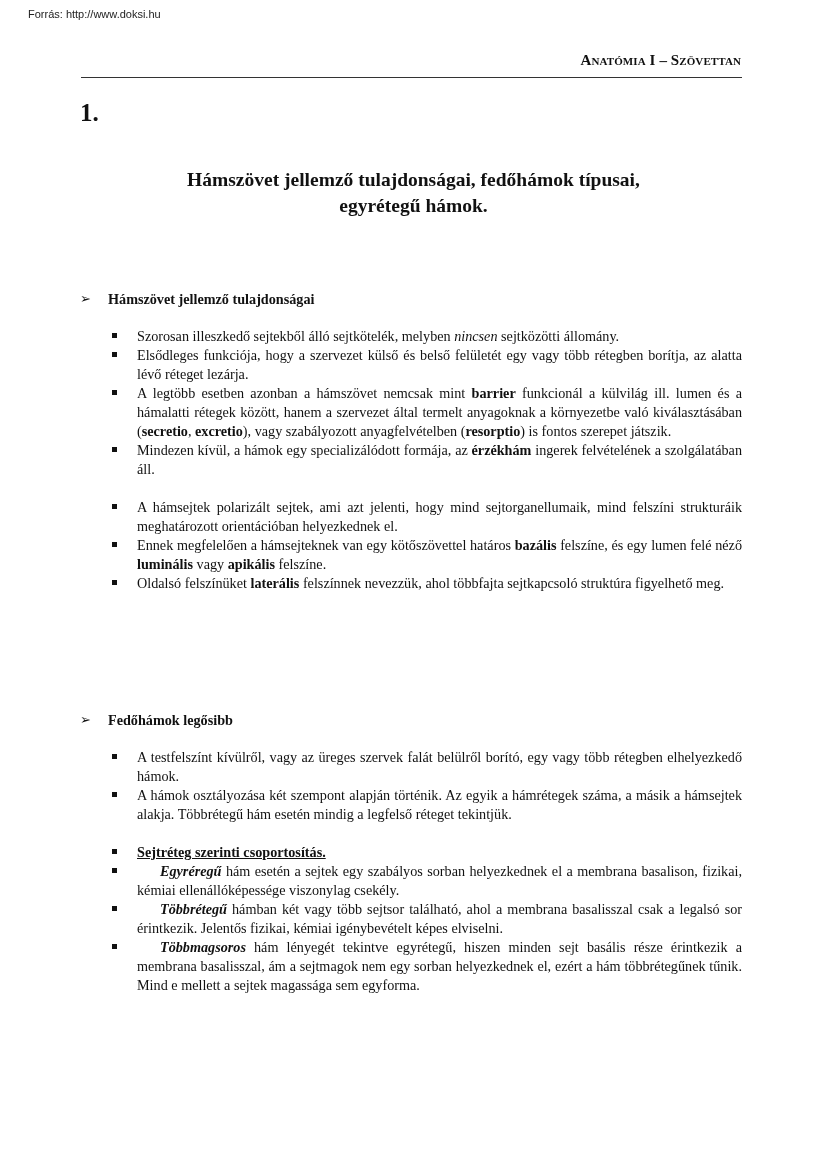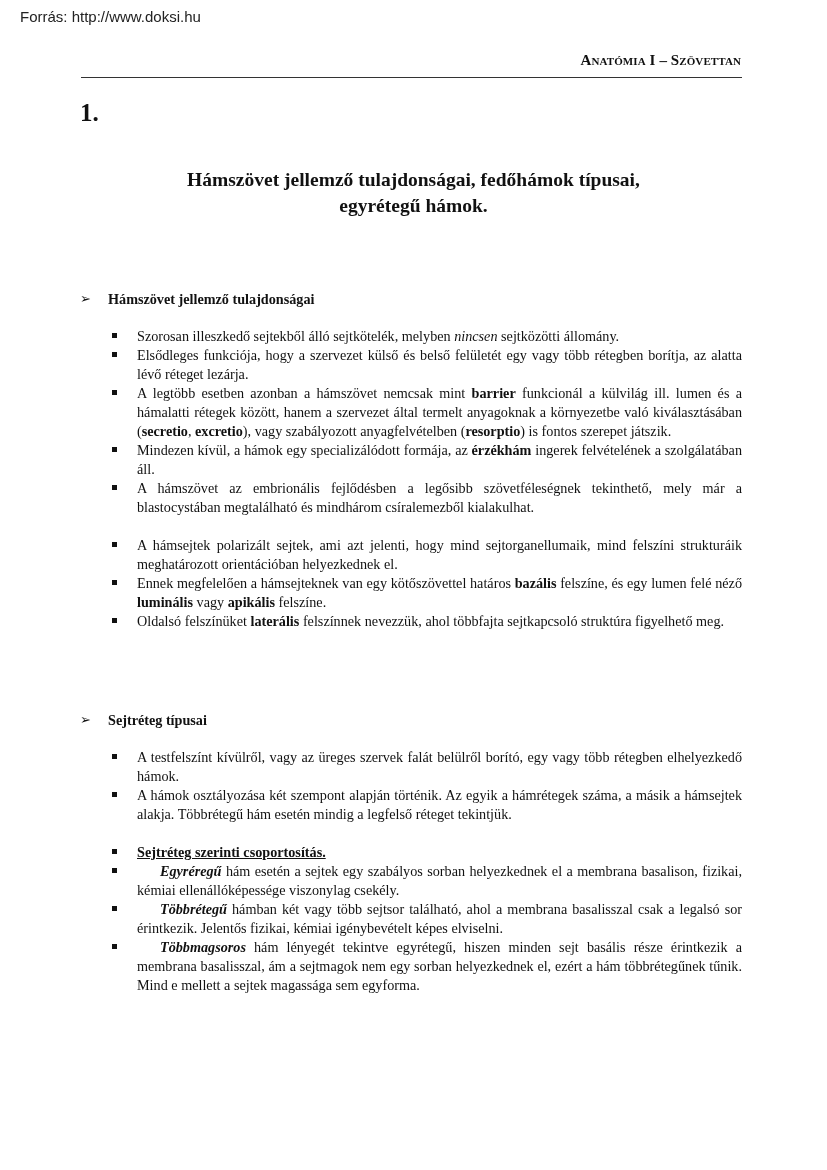--- a/index.html
+++ b/index.html
@@ -1,17 +1,17 @@
 <!DOCTYPE html>
 <html><head>
 <meta charset="utf-8">
 <style>
   html, body { margin: 0; padding: 0; background: #ffffff; }
   body { width: 827px; height: 1170px; position: relative; overflow: hidden; font-family: "Liberation Serif", serif; color: #111; }
-  .source { position: absolute; left: 8px; top: 8px; font-family: "Liberation Sans", sans-serif; font-size: 15px; color: #222; padding-left: 12px; }
+  .source { position: absolute; left: 16px; top: 8px; font-family: "Liberation Sans", sans-serif; font-size: 11px; color: #222; padding-left: 12px; }
   .running-head { position: absolute; right: 86px; top: 52px; font-size: 15px; font-weight: bold; letter-spacing: 0.1px; font-variant: small-caps; }
   .rule { position: absolute; left: 81px; right: 85px; top: 77px; border-top: 1px solid #333; }
   .chapter-num { position: absolute; left: 80px; top: 99px; font-size: 25px; font-weight: bold; }
   .doc-title { position: absolute; left: 100px; right: 100px; top: 167px; text-align: center; font-size: 19.5px; font-weight: bold; line-height: 26px; }
   .section { position: absolute; left: 80px; right: 85px; }
   .section-heading { display: flex; align-items: center; font-size: 14.2px; font-weight: bold; height: 18px; }
   .arrow { width: 28px; font-size: 13px; font-weight: normal; }
   ul.bullets { list-style: none; margin: 0; padding: 0 0 0 57px; }
   ul.bullets li { position: relative; font-size: 14.2px; line-height: 19px; text-align: justify; }
   ul.bullets li .sq { position: absolute; left: -25px; top: 6px; width: 5px; height: 5px; background: #111; }
@@ -38,35 +38,34 @@
     <span class="arrow">➢</span>
     <span>Hámszövet jellemző tulajdonságai</span>
   </div>
   <div class="gap"></div>
   <div class="groups">
       <ul class="bullets">
         <li><span class="sq"></span><span>Szorosan illeszkedő sejtekből álló sejtkötelék, melyben </span><span class="i">nincsen</span><span> sejtközötti állomány.</span></li>
         <li><span class="sq"></span><span>Elsődleges funkciója, hogy a szervezet külső és belső felületét egy vagy több rétegben borítja, az alatta lévő réteget lezárja.</span></li>
         <li><span class="sq"></span><span>A legtöbb esetben azonban a hámszövet nemcsak mint </span><span class="b">barrier</span><span> funkcionál a külvilág ill. lumen és a hámalatti rétegek között, hanem a szervezet által termelt anyagoknak a környezetbe való kiválasztásában (</span><span class="b">secretio</span><span>, </span><span class="b">excretio</span><span>), vagy szabályozott anyagfelvételben (</span><span class="b">resorptio</span><span>) is fontos szerepet játszik.</span></li>
         <li><span class="sq"></span><span>Mindezen kívül, a hámok egy specializálódott formája, az </span><span class="b">érzékhám</span><span> ingerek felvételének a szolgálatában áll.</span></li>
-        <li><span class="sq"></span><span>A hámszövet az embrionális fejlődésben a legősibb szövetféleségnek tekinthető, mely már a blastocystában megtalálható és mindhárom csíralemezből kialakulhat.</span></li>
       </ul>
       <div class="gap"></div>
       <ul class="bullets">
         <li><span class="sq"></span><span>A hámsejtek polarizált sejtek, ami azt jelenti, hogy mind sejtorganellumaik, mind felszíni strukturáik meghatározott orientációban helyezkednek el.</span></li>
         <li><span class="sq"></span><span>Ennek megfelelően a hámsejteknek van egy kötőszövettel határos </span><span class="b">bazális</span><span> felszíne, és egy lumen felé néző </span><span class="b">luminális</span><span> vagy </span><span class="b">apikális</span><span> felszíne.</span></li>
         <li><span class="sq"></span><span>Oldalsó felszínüket </span><span class="b">laterális</span><span> felszínnek nevezzük, ahol többfajta sejtkapcsoló struktúra figyelhető meg.</span></li>
       </ul>
     </div>
 </div>
 
 <div class="section" id="sec1" style="top:711px;">
   <div class="section-heading">
     <span class="arrow">➢</span>
-    <span>Sejtréteg típusai</span>
+    <span>Fedőhámok legősibb</span>
   </div>
   <div class="gap"></div>
   <div class="groups">
       <ul class="bullets">
         <li><span class="sq"></span><span>A testfelszínt kívülről, vagy az üreges szervek falát belülről borító, egy vagy több rétegben elhelyezkedő hámok.</span></li>
         <li><span class="sq"></span><span>A hámok osztályozása két szempont alapján történik. Az egyik a hámrétegek száma, a másik a hámsejtek alakja. Többrétegű hám esetén mindig a legfelső réteget tekintjük.</span></li>
       </ul>
       <div class="gap"></div>
       <ul class="bullets">
         <li><span class="sq"></span><span class="bu">Sejtréteg szerinti csoportosítás.</span></li>

